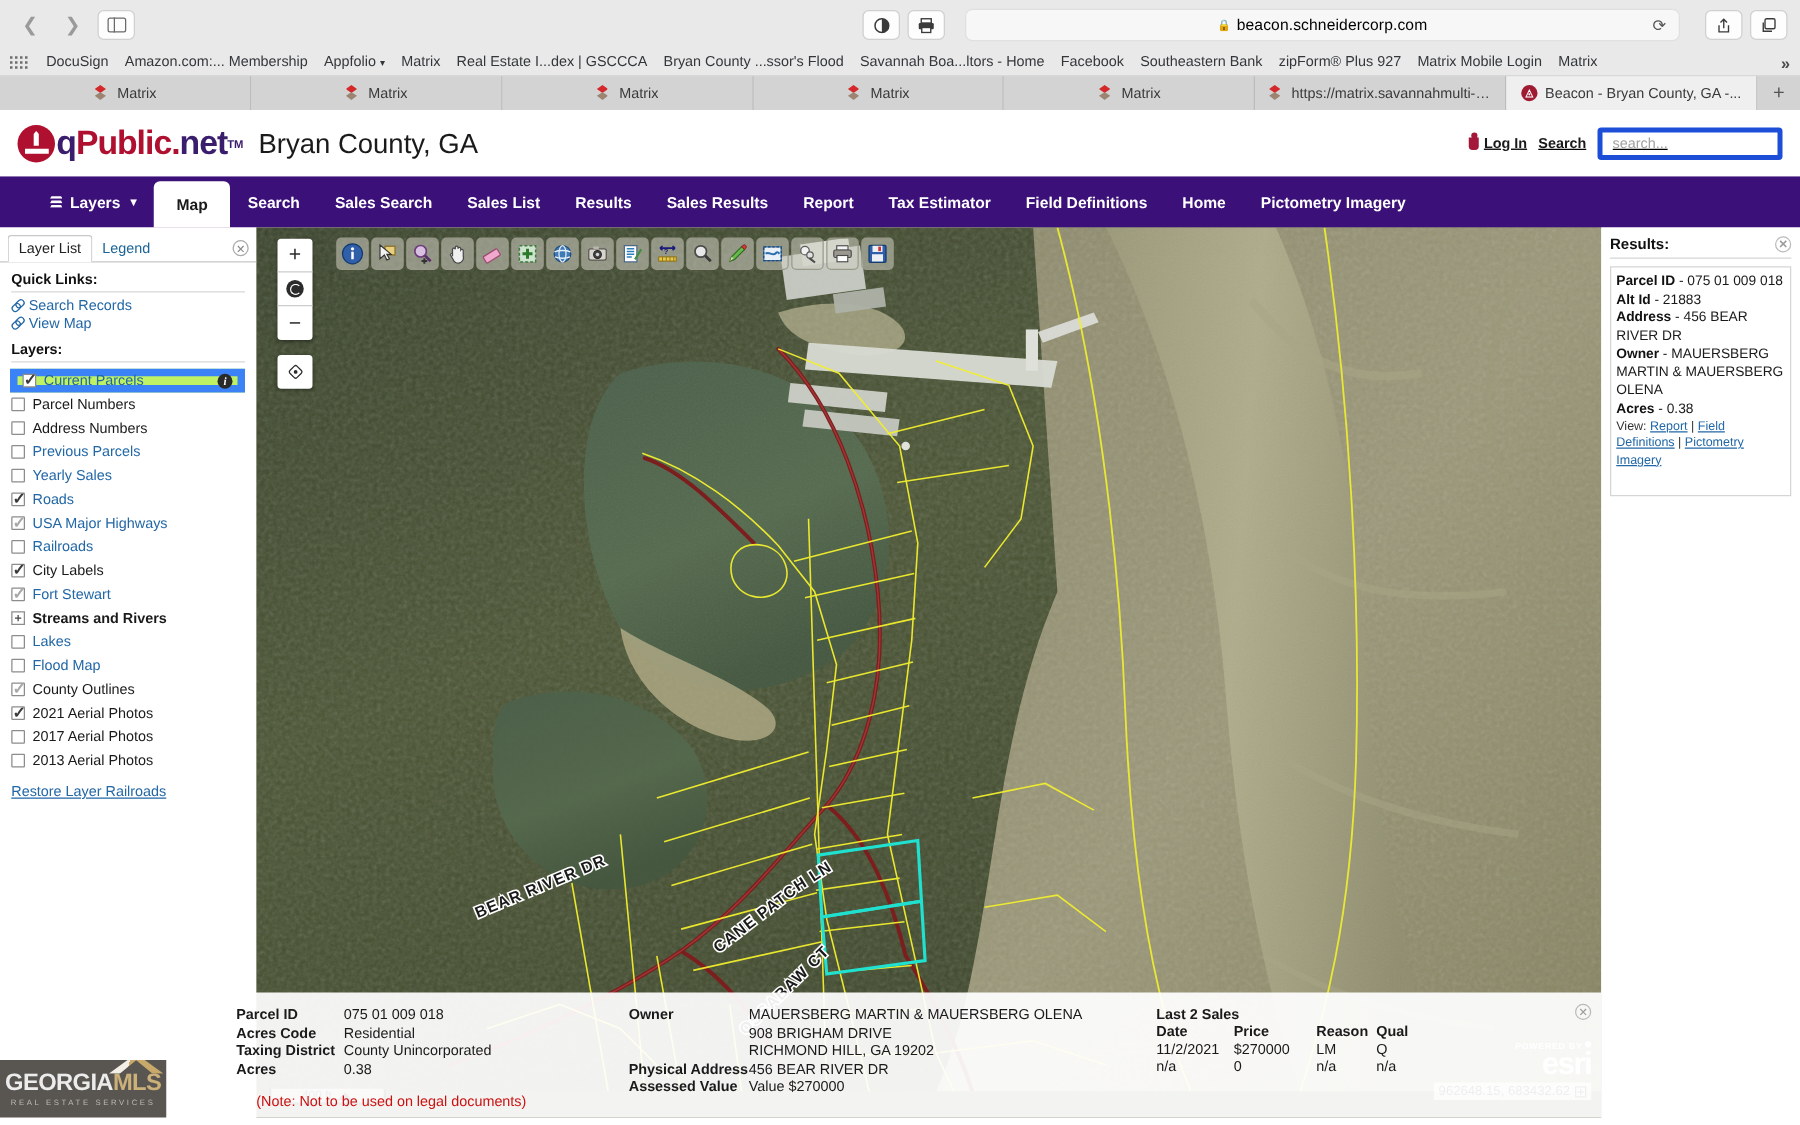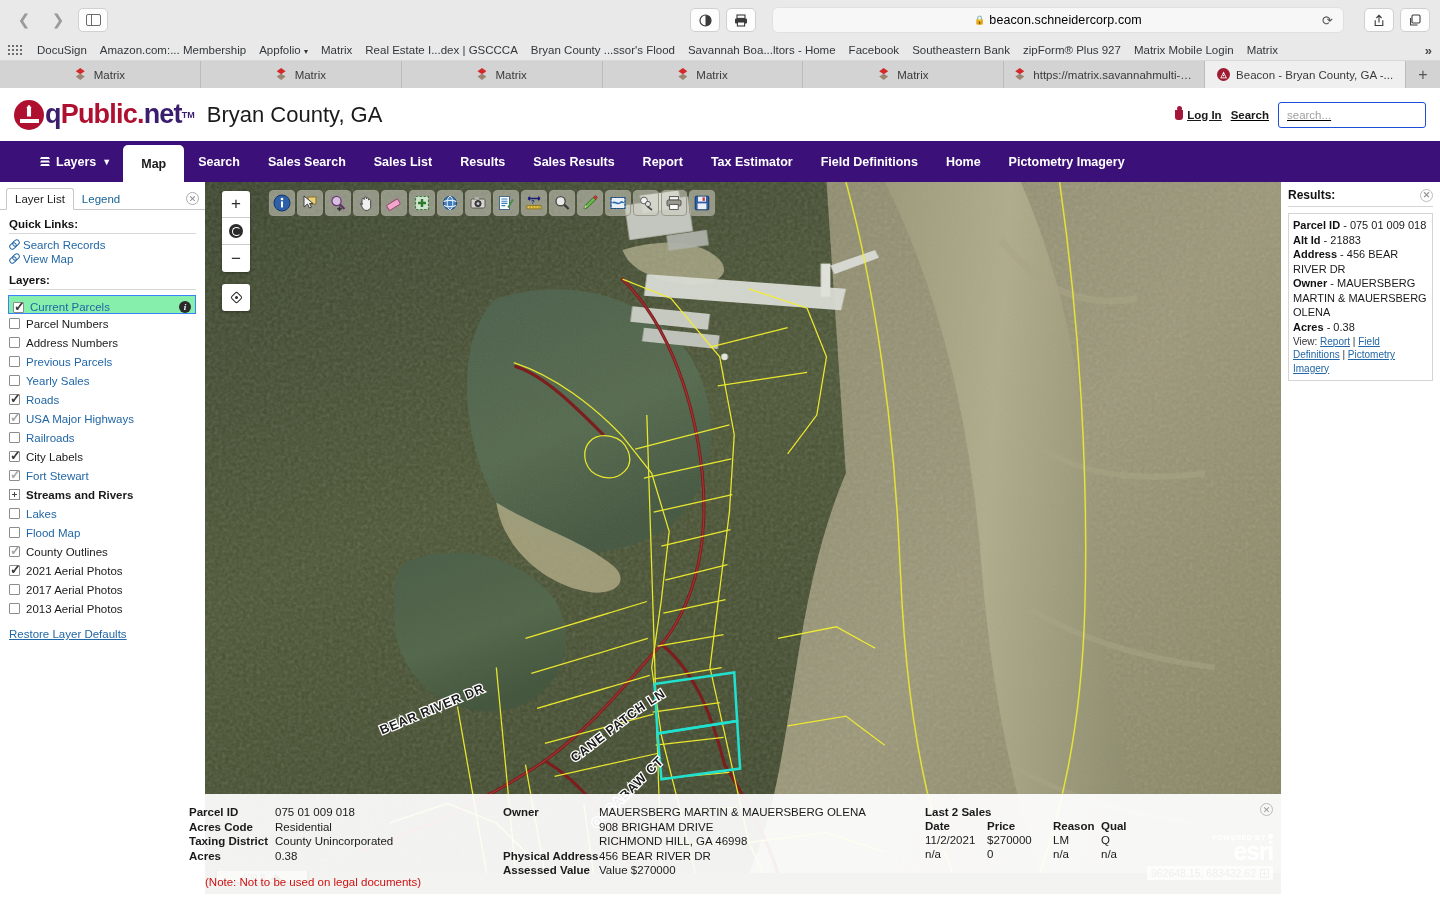--- a/index.html
+++ b/index.html
@@ -110,21 +110,21 @@
   }
   .user-ico {
     width: 8px; height: 10px; background: #a3173a; position: relative; border-radius: 0 0 3px 3px;
   }
   .user-ico::before {
     content:''; position:absolute; width:5px; height:5px; border-radius:50%;
     background:#a3173a; left:1.5px; top:-4px;
   }
   .search-word { font-size: 11.5px; color: #1a1a1a; font-weight: bold; }
   .header-search {
-    width: 148px; height: 26px; border: 1px solid #1d4ed8; border-radius: 3px;
+    width: 148px; height: 26px; border: 4px solid #1d4ed8; border-radius: 3px;
     display: flex; align-items: center; padding: 0 8px; background: #fff;
   }
   .header-search input {
     border: none; outline: none; flex: 1; font-size: 11.5px; color: #333;
     font-family: "Liberation Sans", sans-serif; background: transparent;
   }
   .header-search input::placeholder { color: #a0a0a0; }
 
   
   .navbar {
@@ -189,21 +189,21 @@
     border-radius: 3px; transform: rotate(-40deg);
   }
   .chain-ico::before { left:0; top:3px; }
   .chain-ico::after { left:3px; top:0px; }
   .layers-head { margin-top: 9px; }
   .layer-row {
     display: flex; align-items: center; gap: 6px; height: 19px;
     font-size: 11.5px; position: relative;
   }
   .layer-row.highlight {
-    background: #86efac; border: 1px solid #3b82f6; padding: 0 4px; margin-left: -1px; align-items: flex-end;
+    background: #bef264; border: 6px solid #3b82f6; padding: 0 4px; margin-left: -1px;
   }
   .cbx {
     width: 11px; height: 11px; border: 1px solid #8c8c8c; background: #fff;
     border-radius: 1px; flex-shrink: 0; position: relative;
   }
   .cbx.checked::after {
     content:'✓'; position:absolute; left: 0px; top: -4px;
     font-size: 13px; color: #3a3a3a; font-weight: bold;
   }
   .cbx.checked.dim::after { color: #a8a8a8; }
@@ -326,21 +326,21 @@
   .results-head {
     display: flex; align-items: center; font-weight: bold; font-size: 12px; color: #111;
     border-bottom: 1px solid #d5d5d5; padding-bottom: 4px;
   }
   .results-close {
     margin-left: auto; width: 13px; height: 13px; border-radius: 50%;
     border: 1px solid #bbb; color: #999; font-size: 9px;
     display: flex; align-items: center; justify-content: center; cursor: pointer;
   }
   .result-card {
-    border: 1px solid #d5d5d5; margin-top: 6px; padding: 4px 4px 5px 4px; line-height: 1.32;
+    border: 1px solid #d5d5d5; margin-top: 6px; padding: 4px 4px 21px 4px; line-height: 1.32;
   }
   .result-card b { color: #111; }
   .result-line { color: #1a1a1a; font-size: 11px; }
   .result-view { font-size: 10px; color: #333; margin-top: 1px; }
   .result-view a { color: #2267a6; text-decoration: underline; cursor: pointer; }
 
   
   .info-panel {
     position: absolute; left: 173px; right: 159px; bottom: 0; height: 100px;
     background: rgba(255,255,255,.93); z-index: 30;
@@ -628,21 +628,21 @@
           <span class="layer-label">2021 Aerial Photos</span>
         </div>
         <div class="layer-row">
           <span class="cbx"></span>
           <span class="layer-label">2017 Aerial Photos</span>
         </div>
         <div class="layer-row">
           <span class="cbx"></span>
           <span class="layer-label">2013 Aerial Photos</span>
         </div>
-        <a class="restore-link">Restore Layer Defaults</a>
+        <a class="restore-link">Restore Layer Railroads</a>
       </div>
     </div>
 
     <div class="map-area">
       <svg class="map-canvas" viewBox="0 0 1108 712" preserveAspectRatio="none">
         <defs>
           <linearGradient id="marshG" x1="0" y1="0" x2="1" y2="1">
             <stop offset="0%" stop-color="#8d8a6c"></stop>
               <stop offset="50%" stop-color="#9b9778"></stop>
               <stop offset="100%" stop-color="#84825f"></stop>
@@ -977,21 +977,21 @@
           <div class="kv kv2">
               <span class="k">Owner</span>
               <span class="v">MAUERSBERG MARTIN &amp; MAUERSBERG OLENA</span>
             </div>
           <div class="kv kv2">
               <span class="k"></span>
               <span class="v">908 BRIGHAM DRIVE</span>
             </div>
           <div class="kv kv2">
               <span class="k"></span>
-              <span class="v">RICHMOND HILL, GA 46998</span>
+              <span class="v">RICHMOND HILL, GA 19202</span>
             </div>
           <div class="kv kv2">
               <span class="k">Physical Address</span>
               <span class="v">456 BEAR RIVER DR</span>
             </div>
           <div class="kv kv2">
               <span class="k">Assessed Value</span>
               <span class="v">Value $270000</span>
             </div>
         </div>
@@ -1008,15 +1008,23 @@
             <span>Q</span>
             <span>n/a</span>
             <span>0</span>
             <span>n/a</span>
             <span>n/a</span>
           </div>
         </div>
       </div>
     </div>
 
+    <div class="gamls">
+      <div class="gamls-row">
+        <span class="gamls-g">GEORGIA</span>
+          <span class="gamls-m">MLS</span>
+        <span class="gamls-roof"></span>
+      </div>
+      <div class="gamls-sub">REAL ESTATE SERVICES</div>
+    </div>
 
   </div>
 </div>
 
 </body></html>

